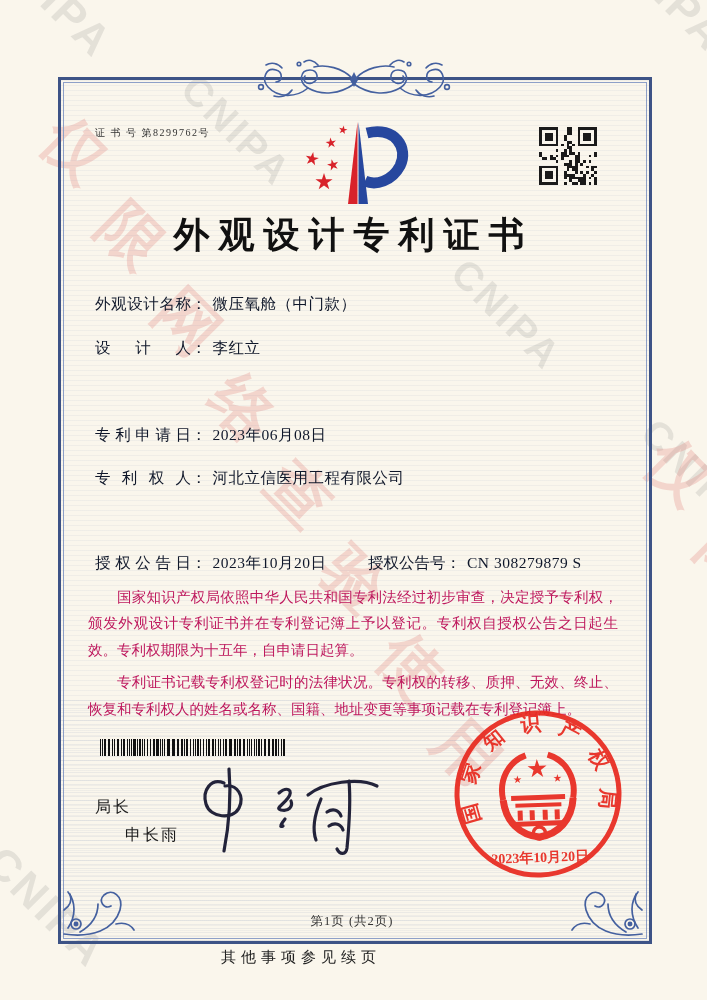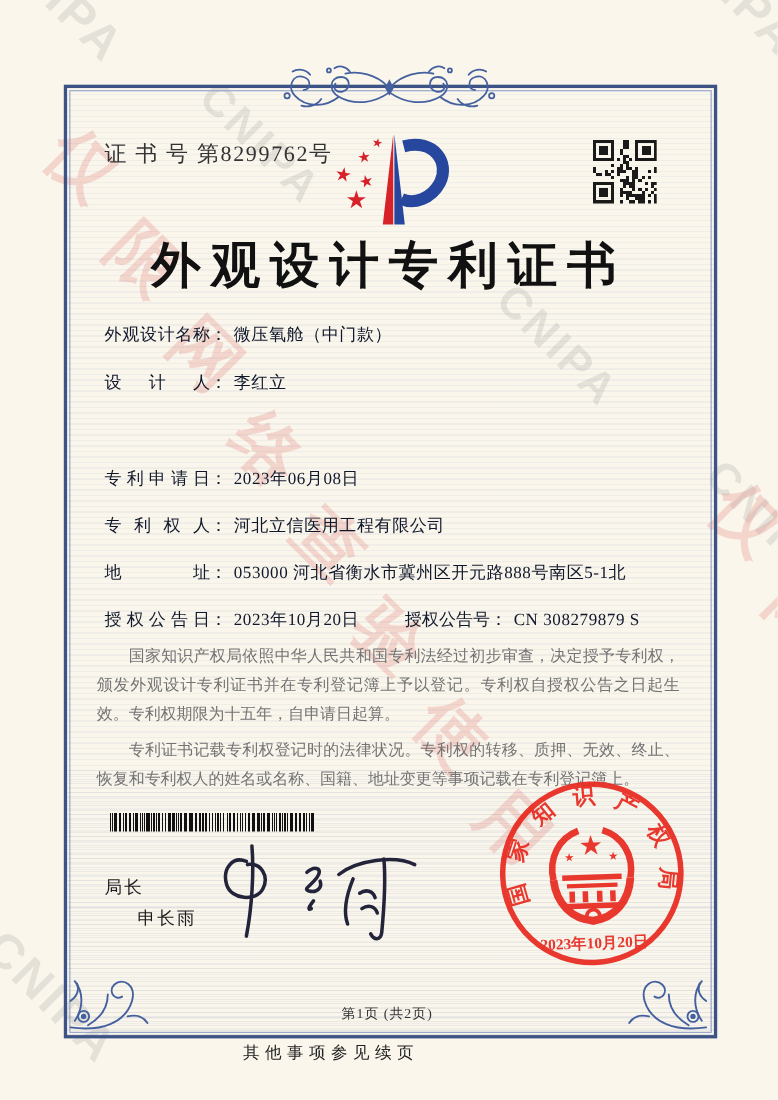--- a/index.html
+++ b/index.html
@@ -15,30 +15,30 @@
   
   #frame{position:absolute;left:58px;top:77px;width:588px;height:861px;
          border:3px solid #3d5386;z-index:2;}
   #frame-inner{position:absolute;inset:2px;border:1px solid #8ea0c8;}
   .waves{position:absolute;left:0;top:0;right:0;bottom:0;
          background:repeating-linear-gradient(180deg, rgba(103,122,168,.07) 0 1px, rgba(0,0,0,0) 1px 5px);}
   .waves-strong{position:absolute;left:0;right:0;top:620px;bottom:0;
          background:repeating-linear-gradient(180deg, rgba(103,122,168,.10) 0 1px, rgba(0,0,0,0) 1px 4px);}
   
   #content{position:absolute;inset:0;z-index:3;}
-  #cert-no{left:95px;top:126px;font-size:20px;letter-spacing:1.5px;color:#333;}
-  #page-title{left:0;top:211px;width:707px;text-align:center;font-size:45px;font-weight:bold;
+  #cert-no{left:95px;top:126px;font-size:10px;letter-spacing:1.5px;color:#333;}
+  #page-title{left:0;top:211px;width:707px;text-align:center;font-size:36px;font-weight:bold;
               letter-spacing:9px;color:#111;}
   .field-row{left:95px;font-size:15.5px;color:#0f172a;white-space:nowrap;}
   .flabel{display:inline-block;width:96px;text-align:justify;text-align-last:justify;vertical-align:top;}
   .fcolon{margin-right:6px;}
   .fvalue{letter-spacing:.5px;}
   #grant-label2{position:absolute;left:273px;top:0;white-space:nowrap;}
   #paragraphs{left:88px;top:584px;width:530px;font-size:14.5px;line-height:1.82;
-              text-align:justify;color:#737373;}
+              text-align:justify;color:#be185d;}
   #paragraphs p{margin:0 0 6px 0;text-indent:2em;}
   #issuer-title{left:95px;top:797px;font-size:16px;letter-spacing:2px;
                 font-family:"Liberation Sans","DejaVu Sans",sans-serif;color:#1a1a1a;}
   #issuer-name{left:95px;top:825px;font-size:16px;letter-spacing:2px;
                font-family:"Liberation Sans","DejaVu Sans",sans-serif;color:#1a1a1a;margin-left:30px;}
   #page-info{left:58px;top:913px;width:588px;text-align:center;font-size:12.5px;
              letter-spacing:1px;color:#333;}
   #continuation-note{left:0;top:948px;width:602px;text-align:center;font-size:15px;
                      letter-spacing:5px;color:#222;}
   svg{display:block;}
@@ -329,23 +329,20 @@
   </div>
   <div class="abs field-row" style="top:338px;">
     <span class="flabel">设计人</span><span class="fcolon">：</span><span class="fvalue">李红立</span>
   </div>
   <div class="abs field-row" style="top:425px;">
     <span class="flabel">专利申请日</span><span class="fcolon">：</span><span class="fvalue">2023年06月08日</span>
   </div>
   <div class="abs field-row" style="top:468px;">
     <span class="flabel">专利权人</span><span class="fcolon">：</span><span class="fvalue">河北立信医用工程有限公司</span>
   </div>
-  <div class="abs field-row" style="top:510px;">
-    <span class="flabel">地址</span><span class="fcolon">：</span><span class="fvalue">053000 河北省衡水市冀州区开元路888号南区5-1北</span>
-  </div>
   <div class="abs field-row" style="top:553px;width:530px;">
     <span class="flabel">授权公告日</span><span class="fcolon">：</span><span class="fvalue">2023年10月20日</span>
     <span id="grant-label2">
       <span>授权公告号</span><span class="fcolon">：</span><span class="fvalue">CN 308279879 S</span>
     </span>
   </div>
 
   <div class="abs" id="paragraphs">
     <p>国家知识产权局依照中华人民共和国专利法经过初步审查，决定授予专利权，颁发外观设计专利证书并在专利登记簿上予以登记。专利权自授权公告之日起生效。专利权期限为十五年，自申请日起算。</p>
     <p>专利证书记载专利权登记时的法律状况。专利权的转移、质押、无效、终止、恢复和专利权人的姓名或名称、国籍、地址变更等事项记载在专利登记簿上。</p>

